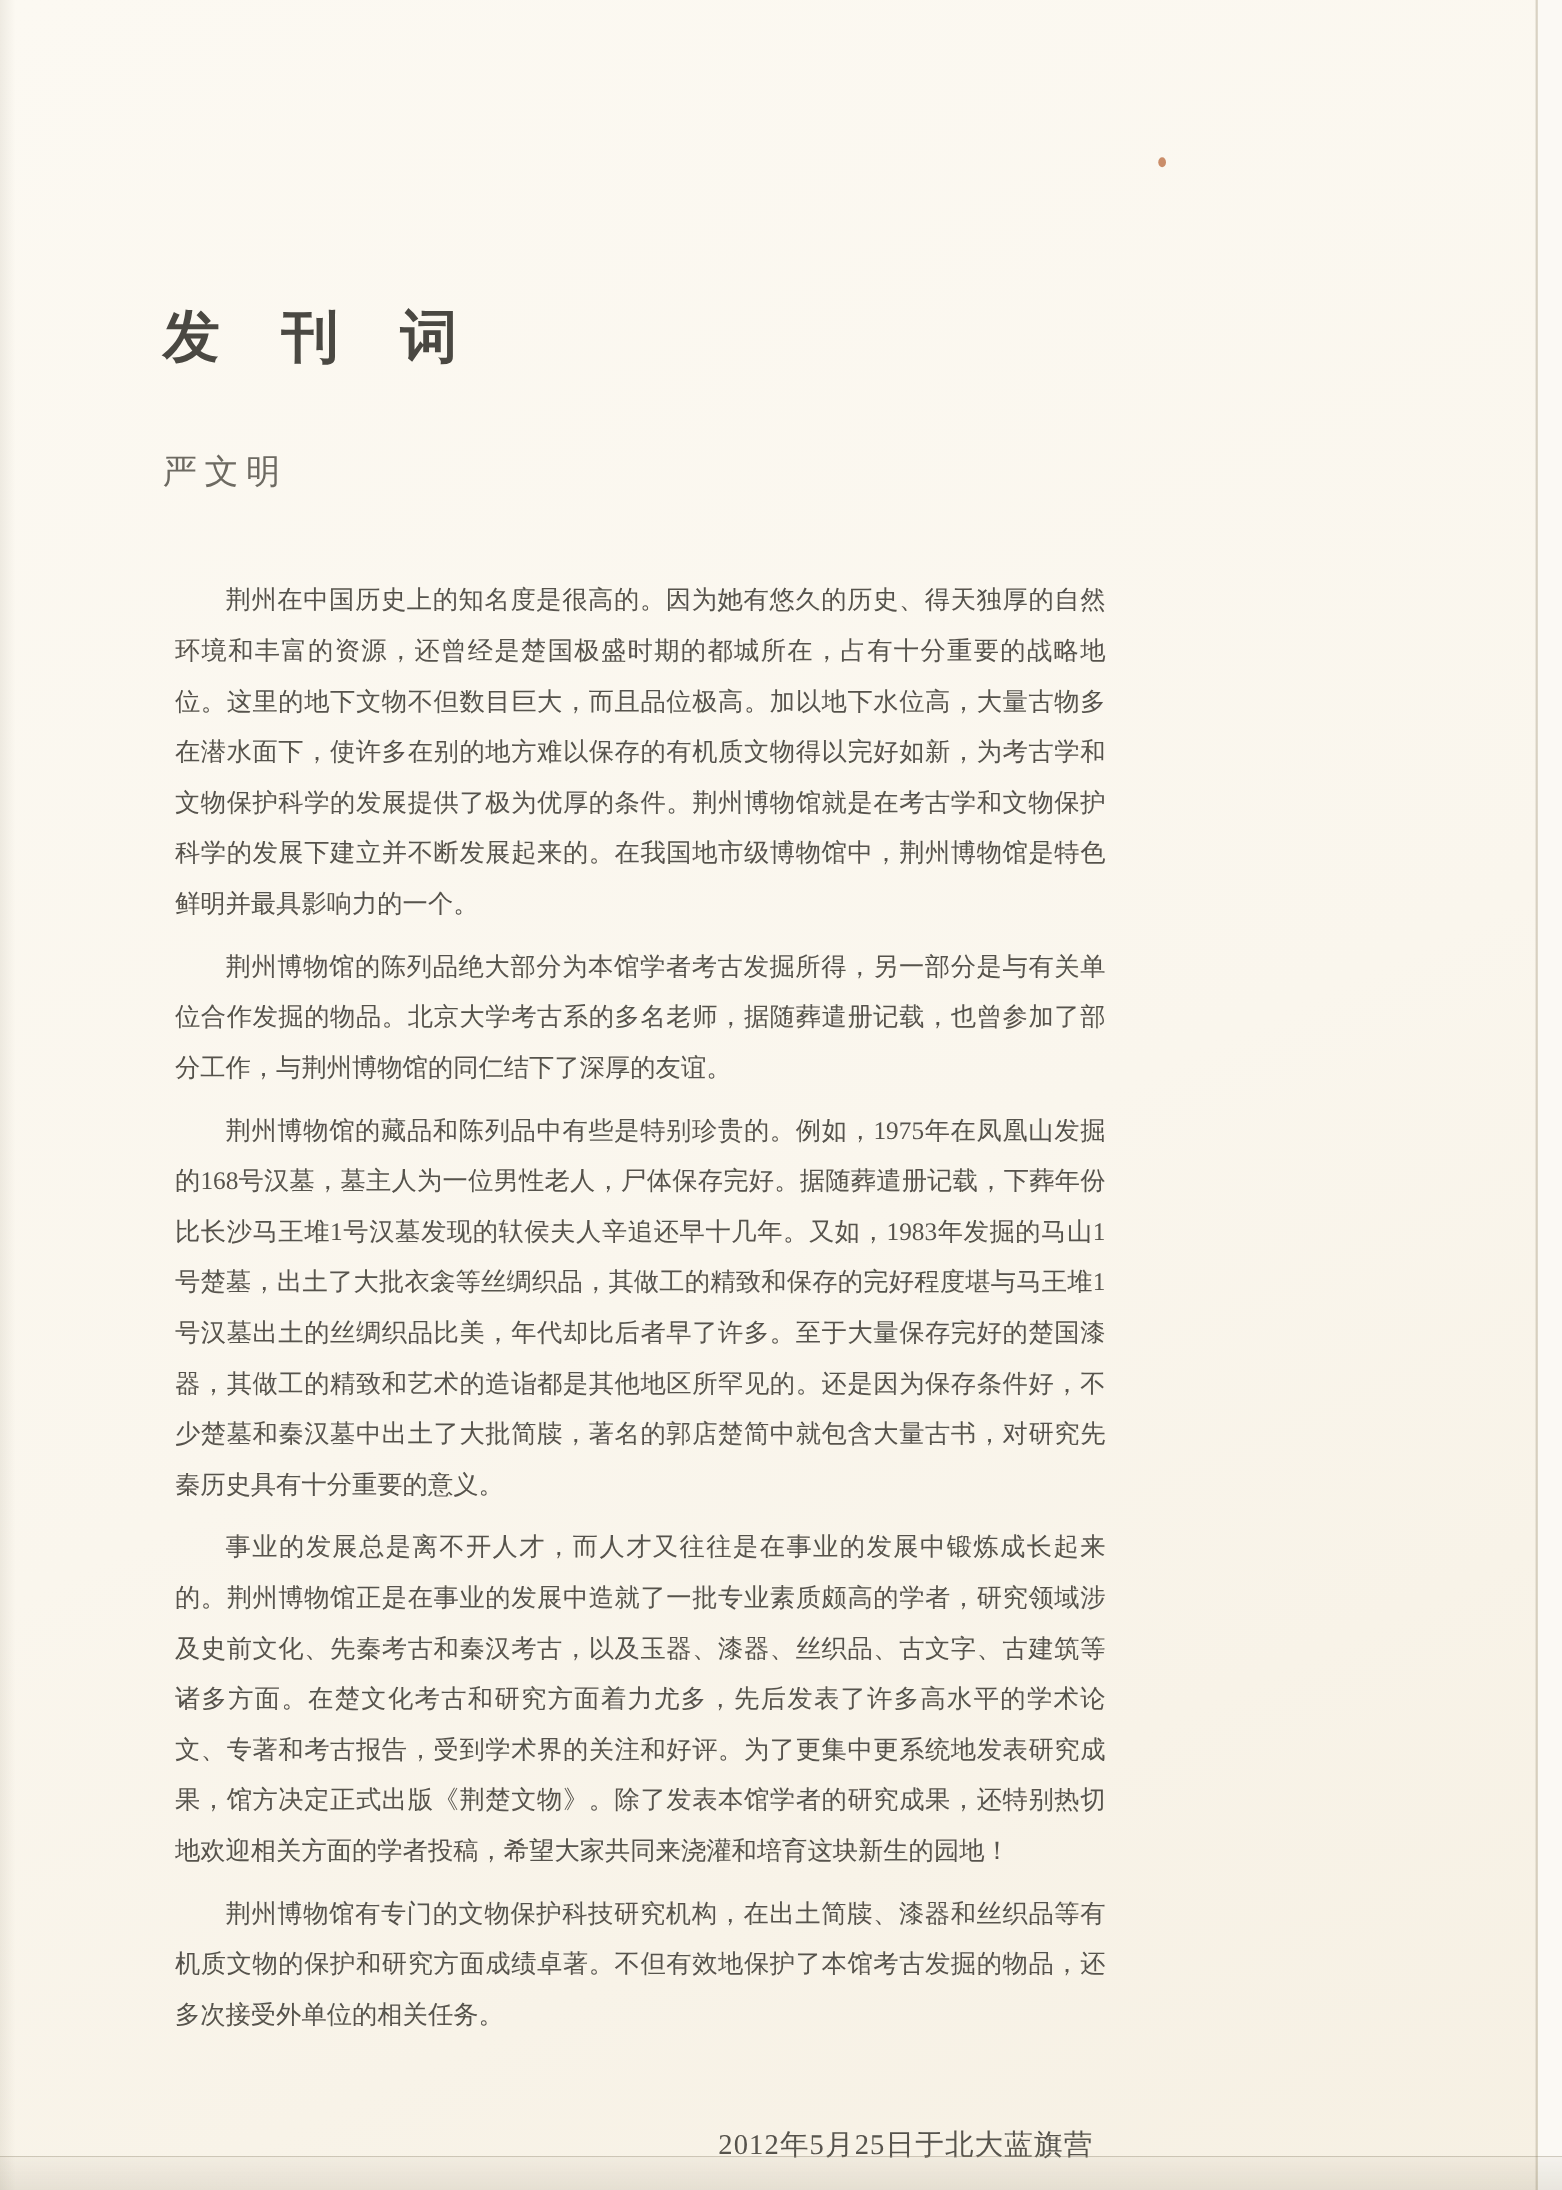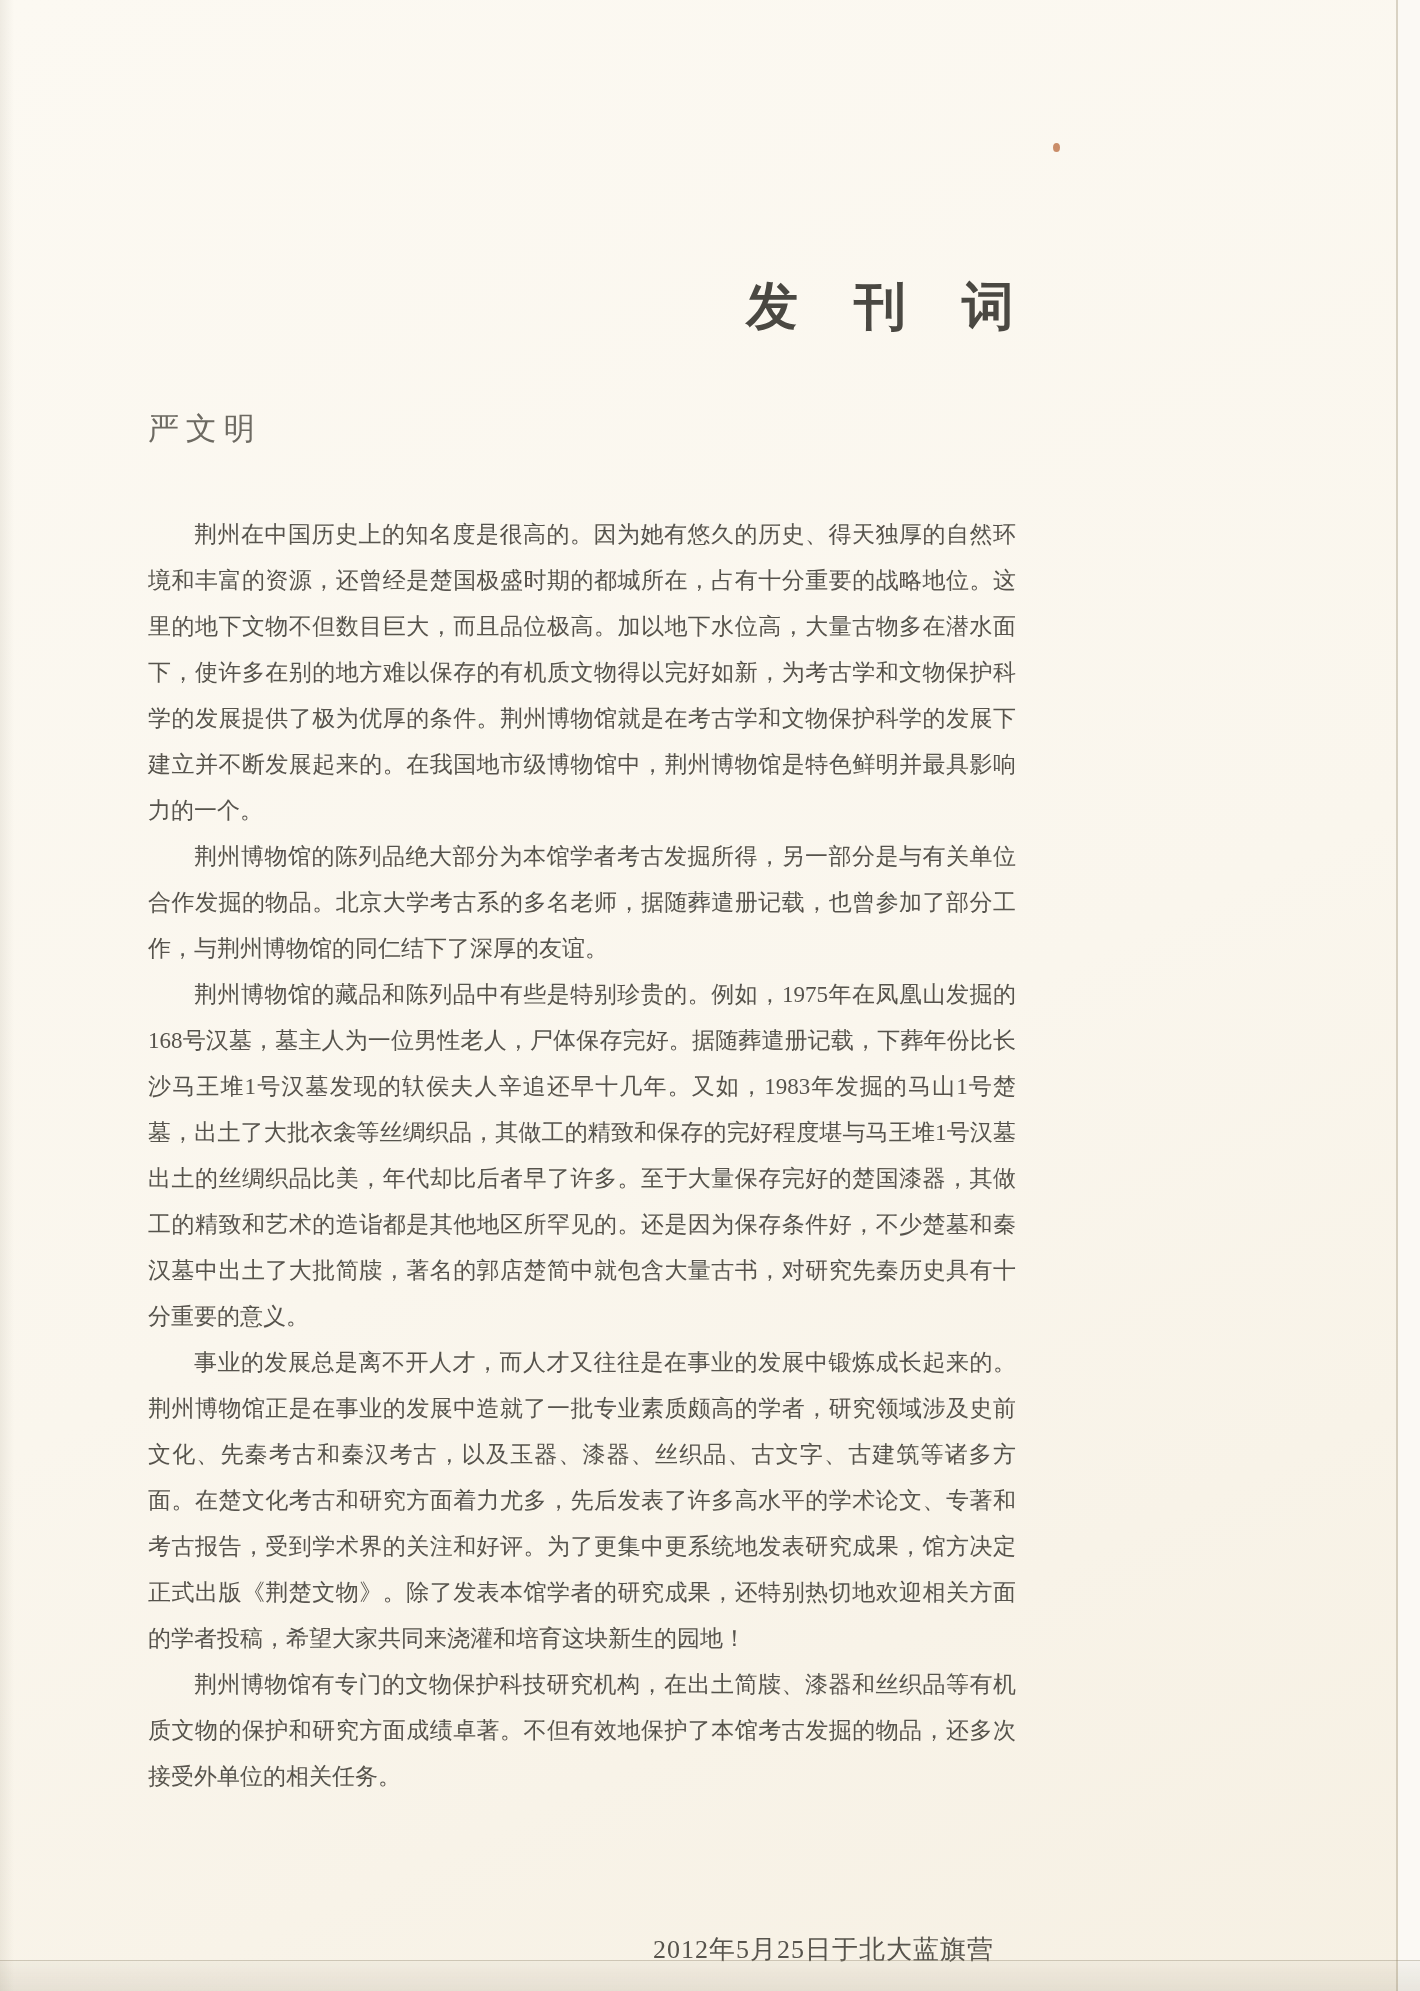--- a/index.html
+++ b/index.html
@@ -17,21 +17,21 @@
   .page {
     position: absolute;
     inset: 0;
   }
   .title {
     position: absolute;
     left: 148px;
     top: 272px;
     width: 868px;
     margin: 0;
-    text-align: right;
+    text-align: left;
     font-size: 52px;
     font-weight: 600;
     color: #4a4842;
     letter-spacing: 2px;
   }
   .author {
     position: absolute;
     left: 148px;
     top: 408px;
     width: 868px;
@@ -45,21 +45,21 @@
     position: absolute;
     left: 148px;
     top: 512px;
     width: 868px;
     color: #56534c;
     font-size: 23px;
     line-height: 46px;
     text-align: justify;
   }
   .body-text p {
-    margin: 0;
+    margin: 11px;
     text-indent: 2em;
   }
   .dateline {
     position: absolute;
     left: 148px;
     top: 1932px;
     width: 868px;
     padding-right: 22px;
     box-sizing: border-box;
     text-align: right;

